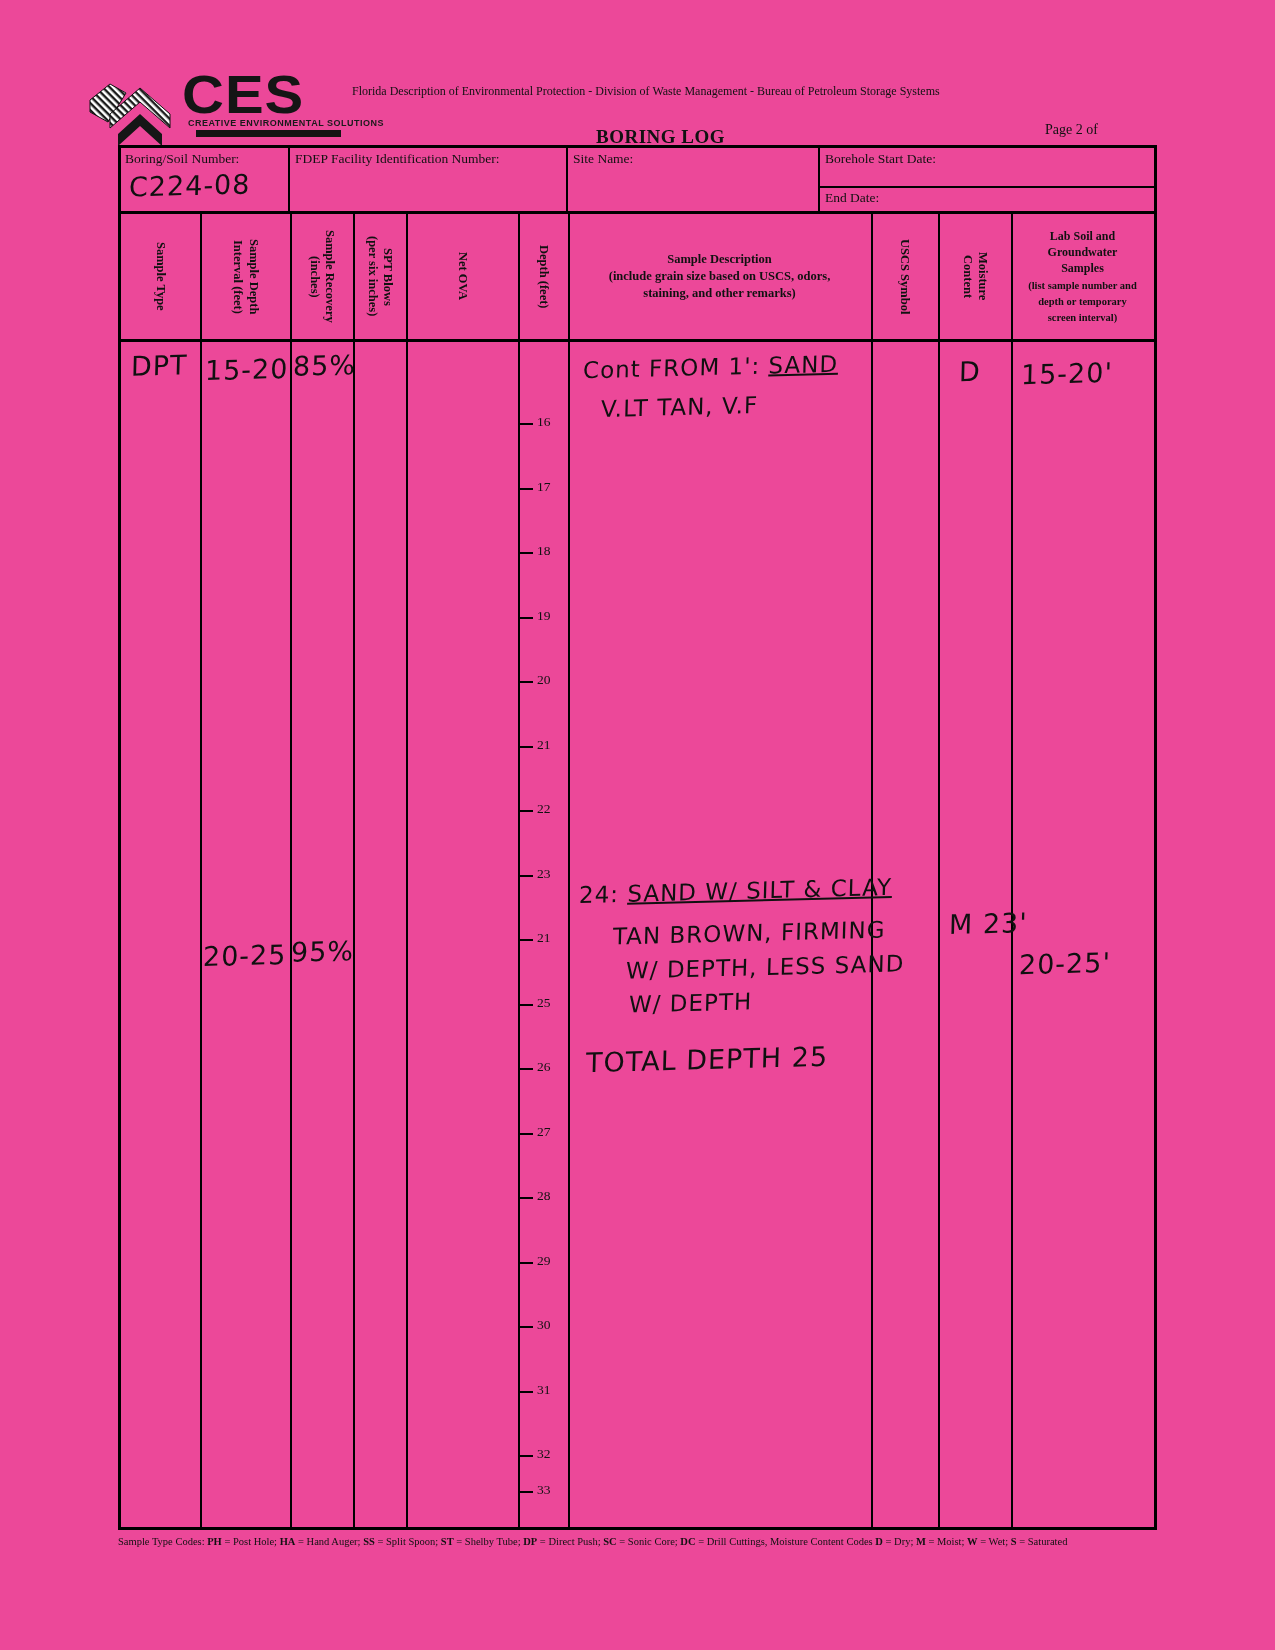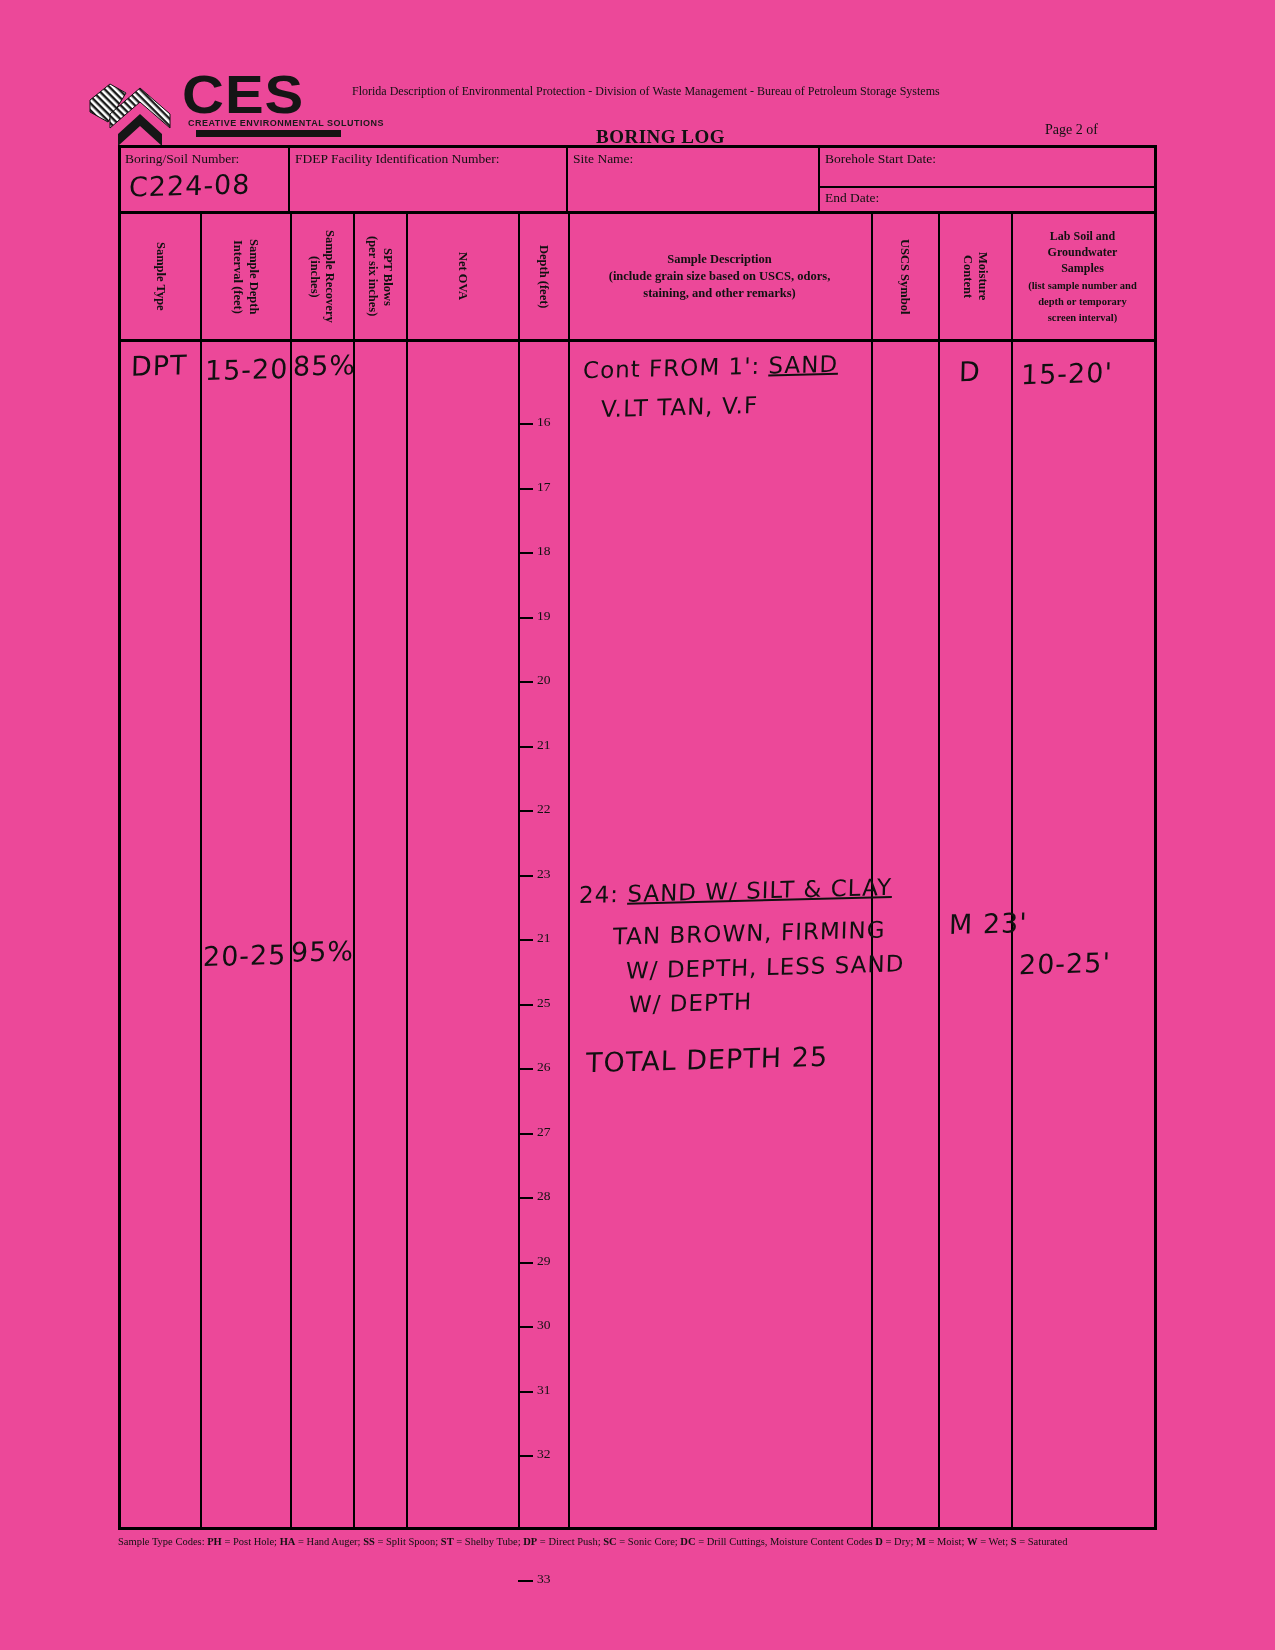--- a/index.html
+++ b/index.html
@@ -197,21 +197,21 @@
           </div>
           <div class="tick" style="top: 984px;">
             <span class="tick-label">30</span>
           </div>
           <div class="tick" style="top: 1048.5px;">
             <span class="tick-label">31</span>
           </div>
           <div class="tick" style="top: 1113px;">
             <span class="tick-label">32</span>
           </div>
-          <div class="tick" style="top: 1238px; text-align: center;">
+          <div class="tick" style="top: 1149px; text-align: center;">
             <span class="tick-label">33</span>
           </div>
         </div>
 
       <div class="abs hw hw-big" style="left:10px;top:8px;">DPT</div>
       <div class="abs hw hw-big" style="left:84px;top:12px;">15-20</div>
       <div class="abs hw hw-big" style="left:172px;top:8px;">85%</div>
       <div class="abs hw hw-md" style="left:462px;top:12px;"><span>Cont FROM 1': </span><span class="hw-u">SAND</span></div>
       <div class="abs hw hw-md" style="left:480px;top:52px;">V.LT TAN, V.F</div>
       <div class="abs hw hw-big" style="left:838px;top:14px;">D</div>

